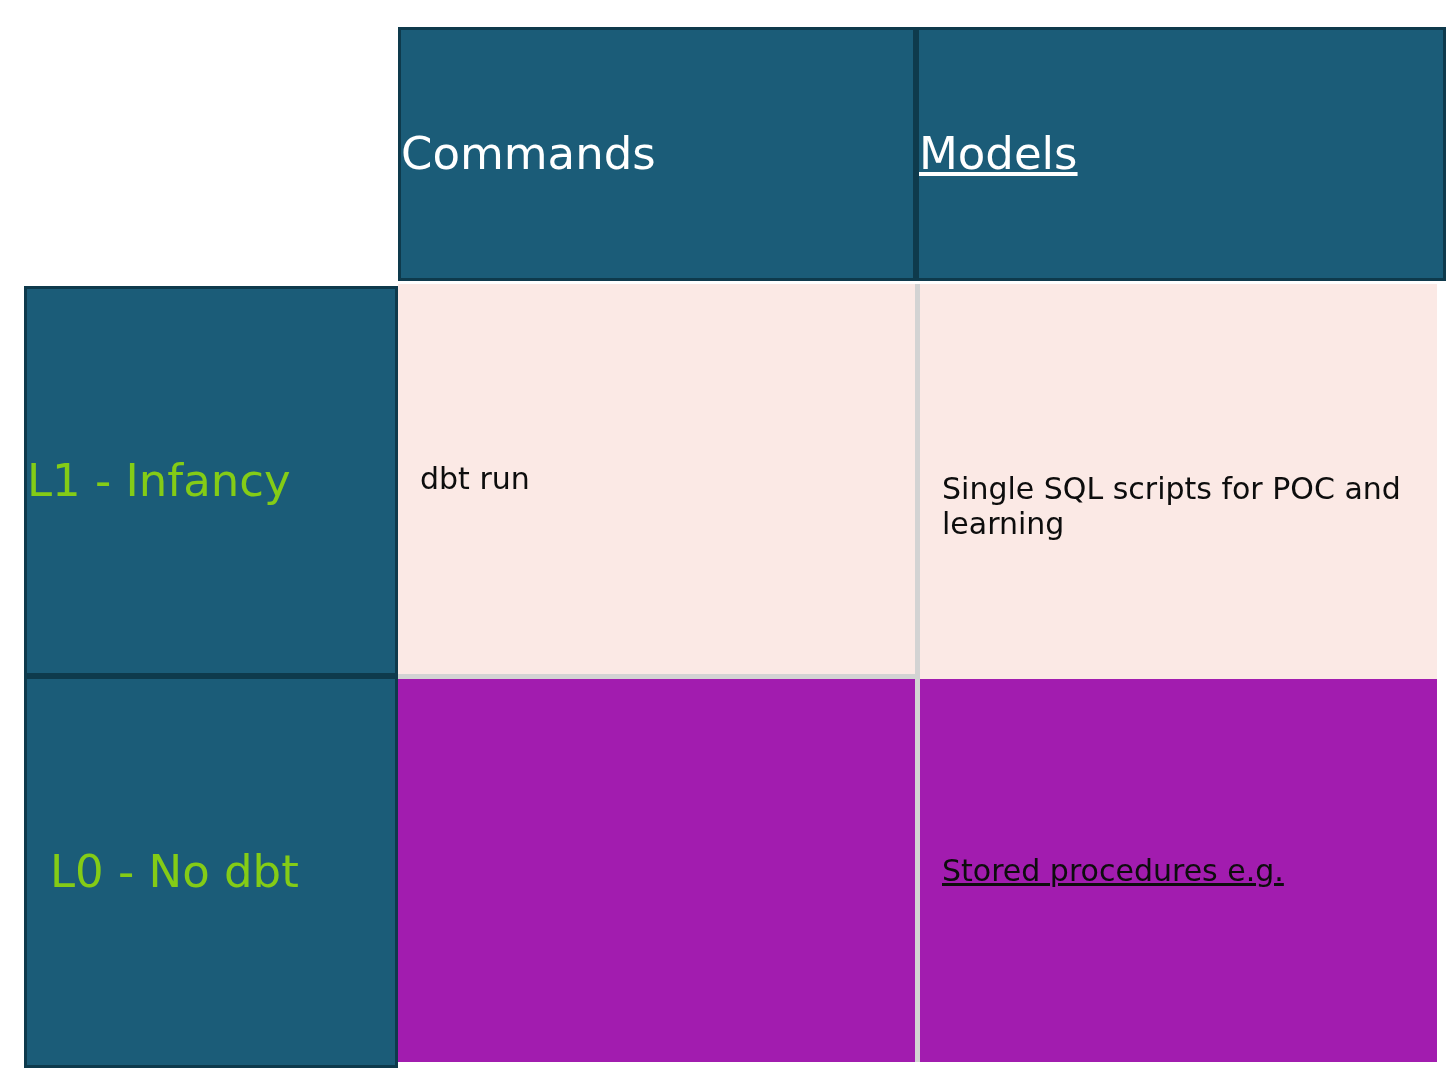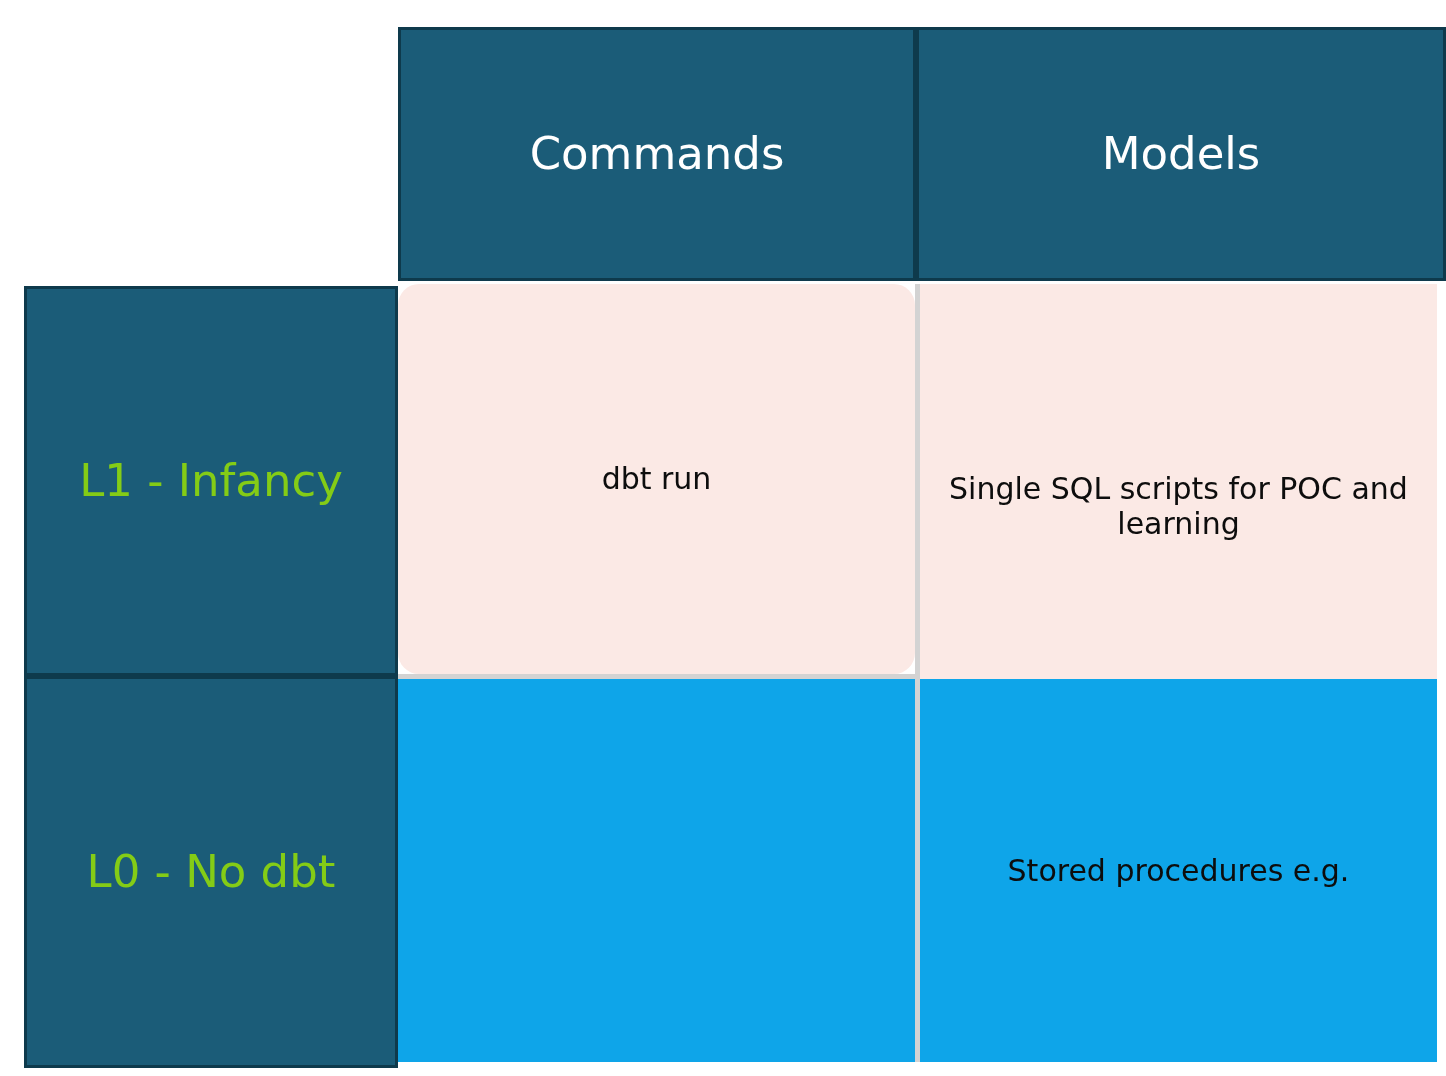--- a/index.html
+++ b/index.html
@@ -18,76 +18,75 @@
     position: relative;
     width: 1446px;
     height: 1076px;
     background: #ffffff;
   }
 
   
   .cell-text {
     display: block;
     width: 100%;
-    text-align: center;
     line-height: 1.18;
   }
 
   
   .col-header {
     position: absolute;
     top: 27px;
     height: 254px;
     background: #1B5C78;
     border: 3px solid #0E3A4C;
     box-sizing: border-box;
     display: flex;
     align-items: center;
     justify-content: center;
     color: #ffffff;
     font-size: 45px;
     font-weight: 400;
   }
   #col-header-commands { left: 398px; width: 518px; }
-  #col-header-models   { left: 916px; width: 530px; }
+  #col-header-models   { left: 916px; width: 530px; text-decoration: underline; }
 
   
   .row-header {
     position: absolute;
     left: 24px;
     width: 374px;
     background: #1B5C78;
     border: 3px solid #0E3A4C;
     box-sizing: border-box;
     display: flex;
     align-items: center;
     justify-content: center;
     color: #84cc16;
     font-size: 45px;
     font-weight: 400;
   }
   #row-header-l1 { top: 286px; height: 390px; }
-  #row-header-l0 { top: 676px; height: 392px; }
+  #row-header-l0 { top: 676px; height: 392px; padding-left: 23px; }
 
   
   .body-cell {
     position: absolute;
     box-sizing: border-box;
     display: flex;
     align-items: center;
     justify-content: center;
     color: #0d0d0d;
     font-size: 30px;
     font-weight: 400;
     padding: 0 22px;
   }
   .body-cell.fill-pink  { background: #FBE9E5; }
-  .body-cell.fill-white { background: #0ea5e9; }
+  .body-cell.fill-white { background: #a21caf; text-decoration: underline; }
 
-  #body-l1-commands { left: 398px; top: 284px; width: 517px; height: 390px; border-radius: 21px; }
+  #body-l1-commands { left: 398px; top: 284px; width: 517px; height: 390px; }
   #body-l1-models   { left: 920px; top: 284px; width: 517px; height: 444px; }
   #body-l0-commands { left: 398px; top: 679px; width: 517px; height: 383px; }
   #body-l0-models   { left: 920px; top: 679px; width: 517px; height: 383px; }
 
   
   .gridline {
     position: absolute;
     background: #D3D3D3;
   }
   

